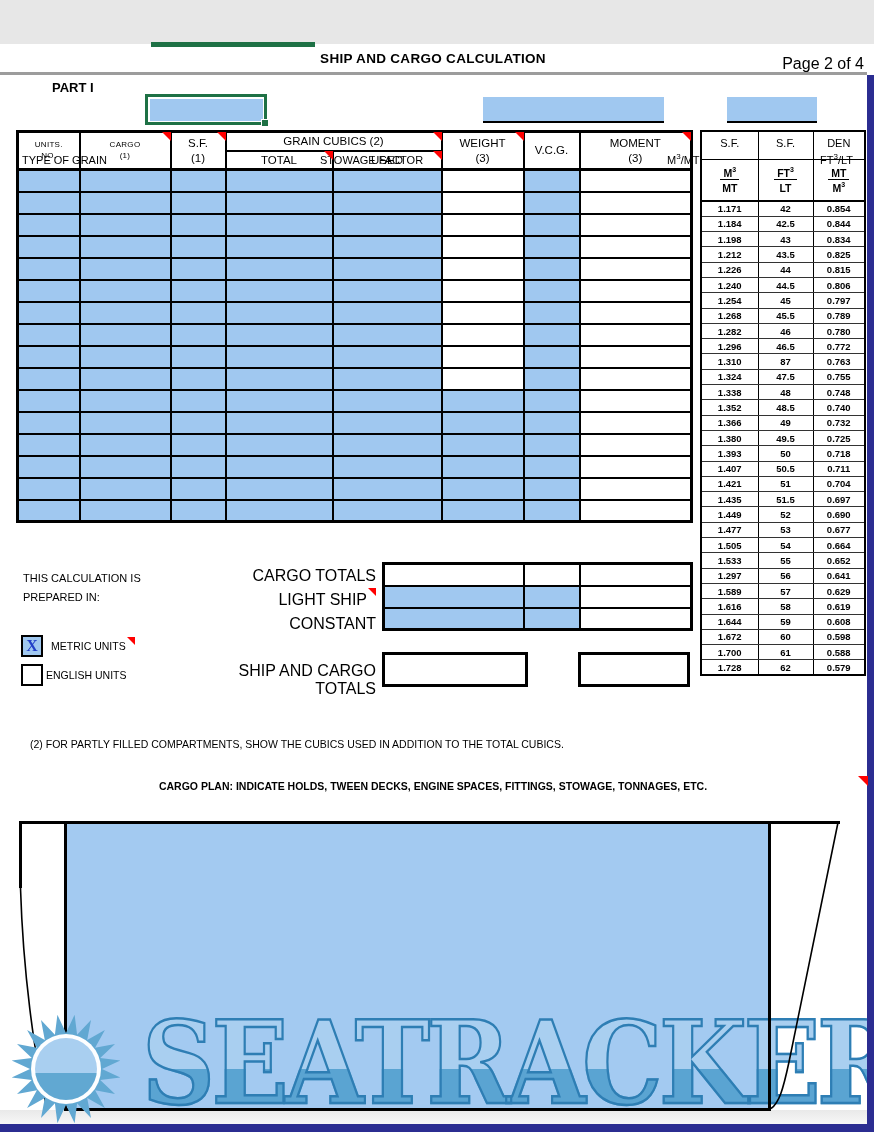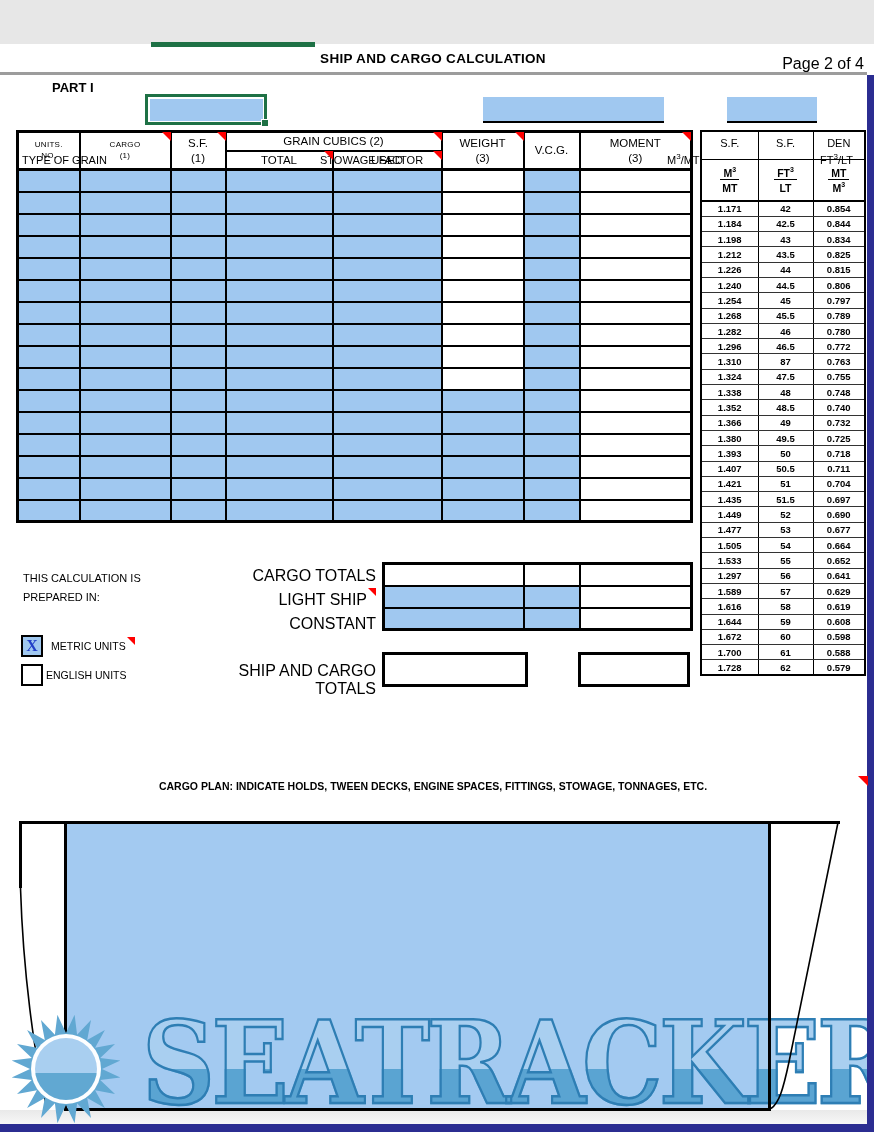--- a/index.html
+++ b/index.html
@@ -540,20 +540,21 @@
       <div class="x">X</div>
     </div>
   <div class="abs chk-lbl" style="left:51px; top:640px"><span>METRIC UNITS</span><span class="cm-inline"></span></div>
   <div class="chk" style="left:21px; top:664px"></div>
   <div class="abs chk-lbl" style="left:46px; top:669px">ENGLISH UNITS</div>
 
   <div class="abs ship-totals-lbl">SHIP AND CARGO TOTALS</div>
   <div class="thick-box" style="left:382px; top:652px; width:146px"></div>
   <div class="thick-box" style="left:578px; top:652px; width:112px"></div>
 
+  <div class="abs note" style="top:738px">(2)  FOR PARTLY FILLED COMPARTMENTS, SHOW THE CUBICS USED IN ADDITION TO THE TOTAL CUBICS.</div>
 
   <div class="abs cargo-plan">CARGO PLAN: INDICATE HOLDS, TWEEN DECKS, ENGINE SPACES, FITTINGS, STOWAGE, TONNAGES, ETC.</div>
   <div class="abs cp-marker"></div>
 
   <div class="abs floor-gray"></div>
   <div class="abs ship-area">
     <svg class="svg-under" width="852" height="300" viewBox="0 0 852 300">
       <rect x="51.5" y="2.5" width="704" height="287" fill="#A3CAF1" stroke="#000" stroke-width="3"></rect>
     </svg>
     <div class="watermark">SEATRACKER.RU</div>

